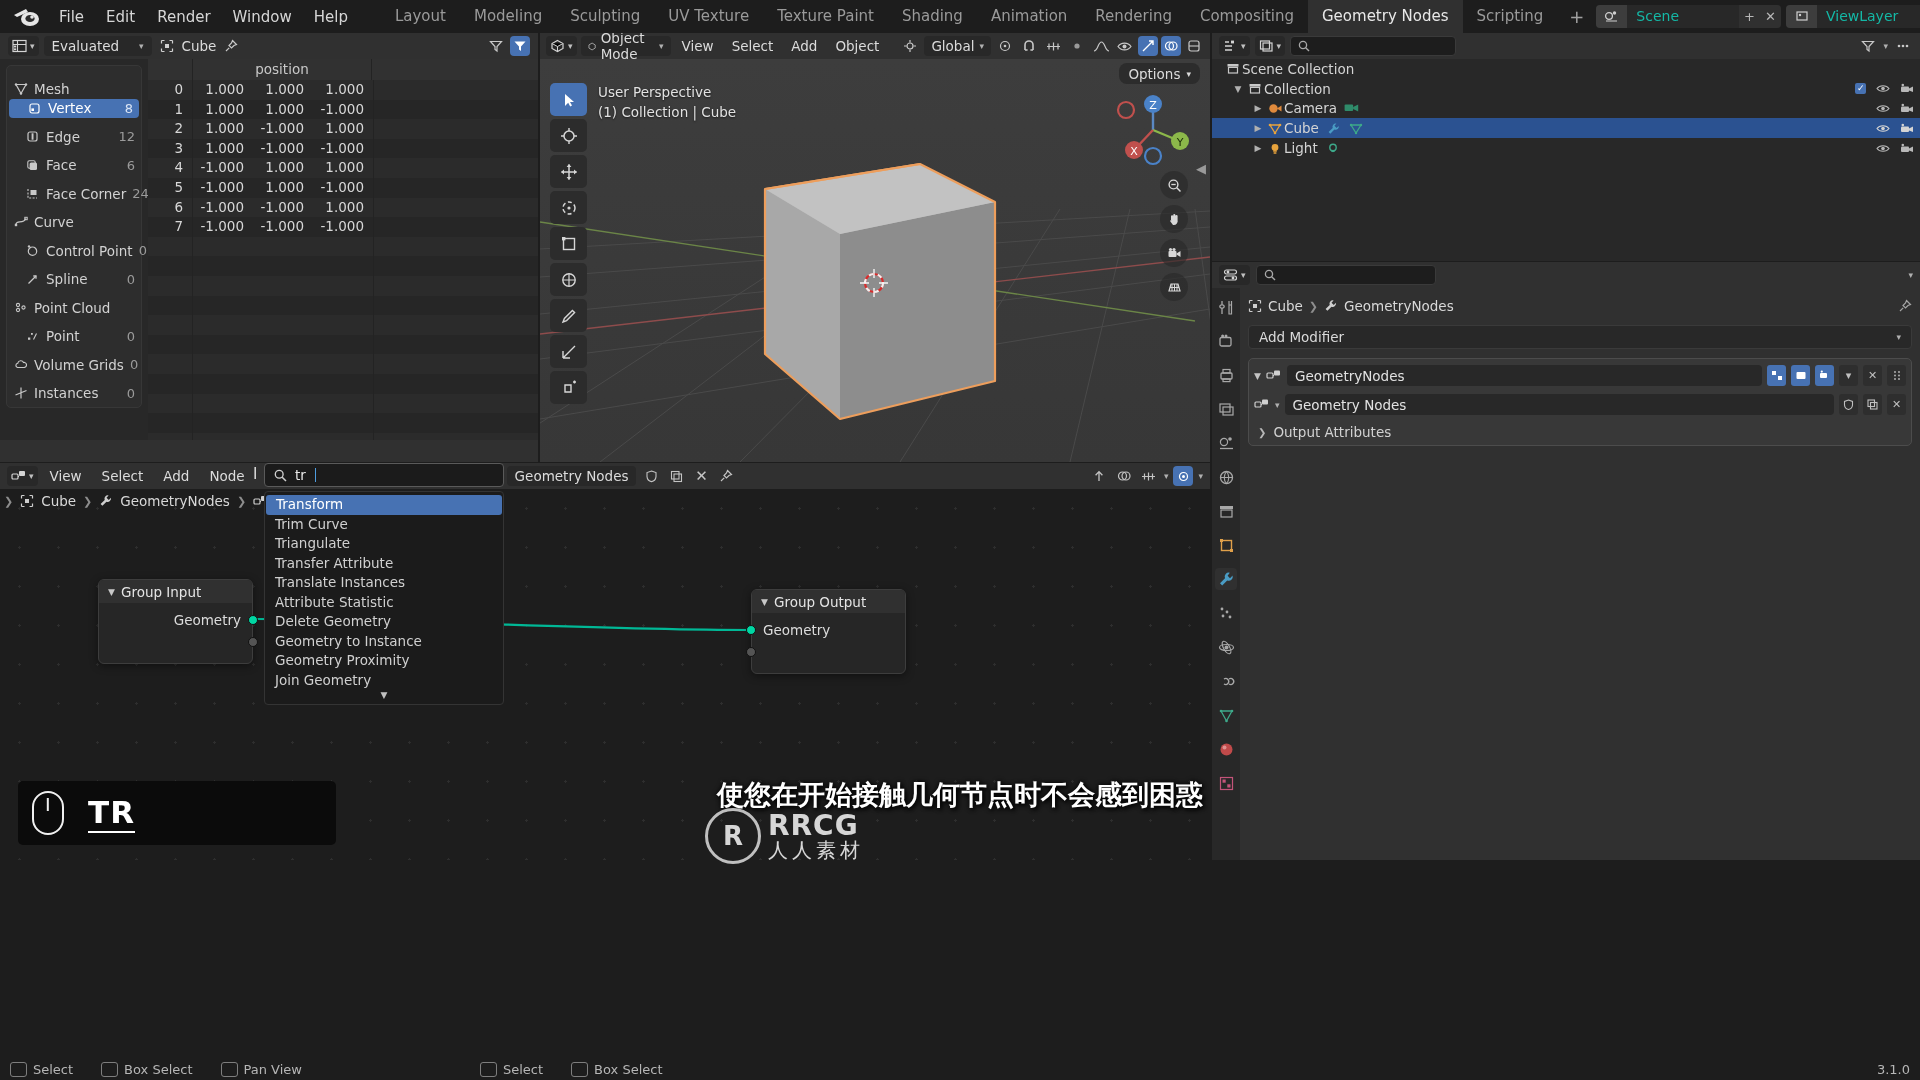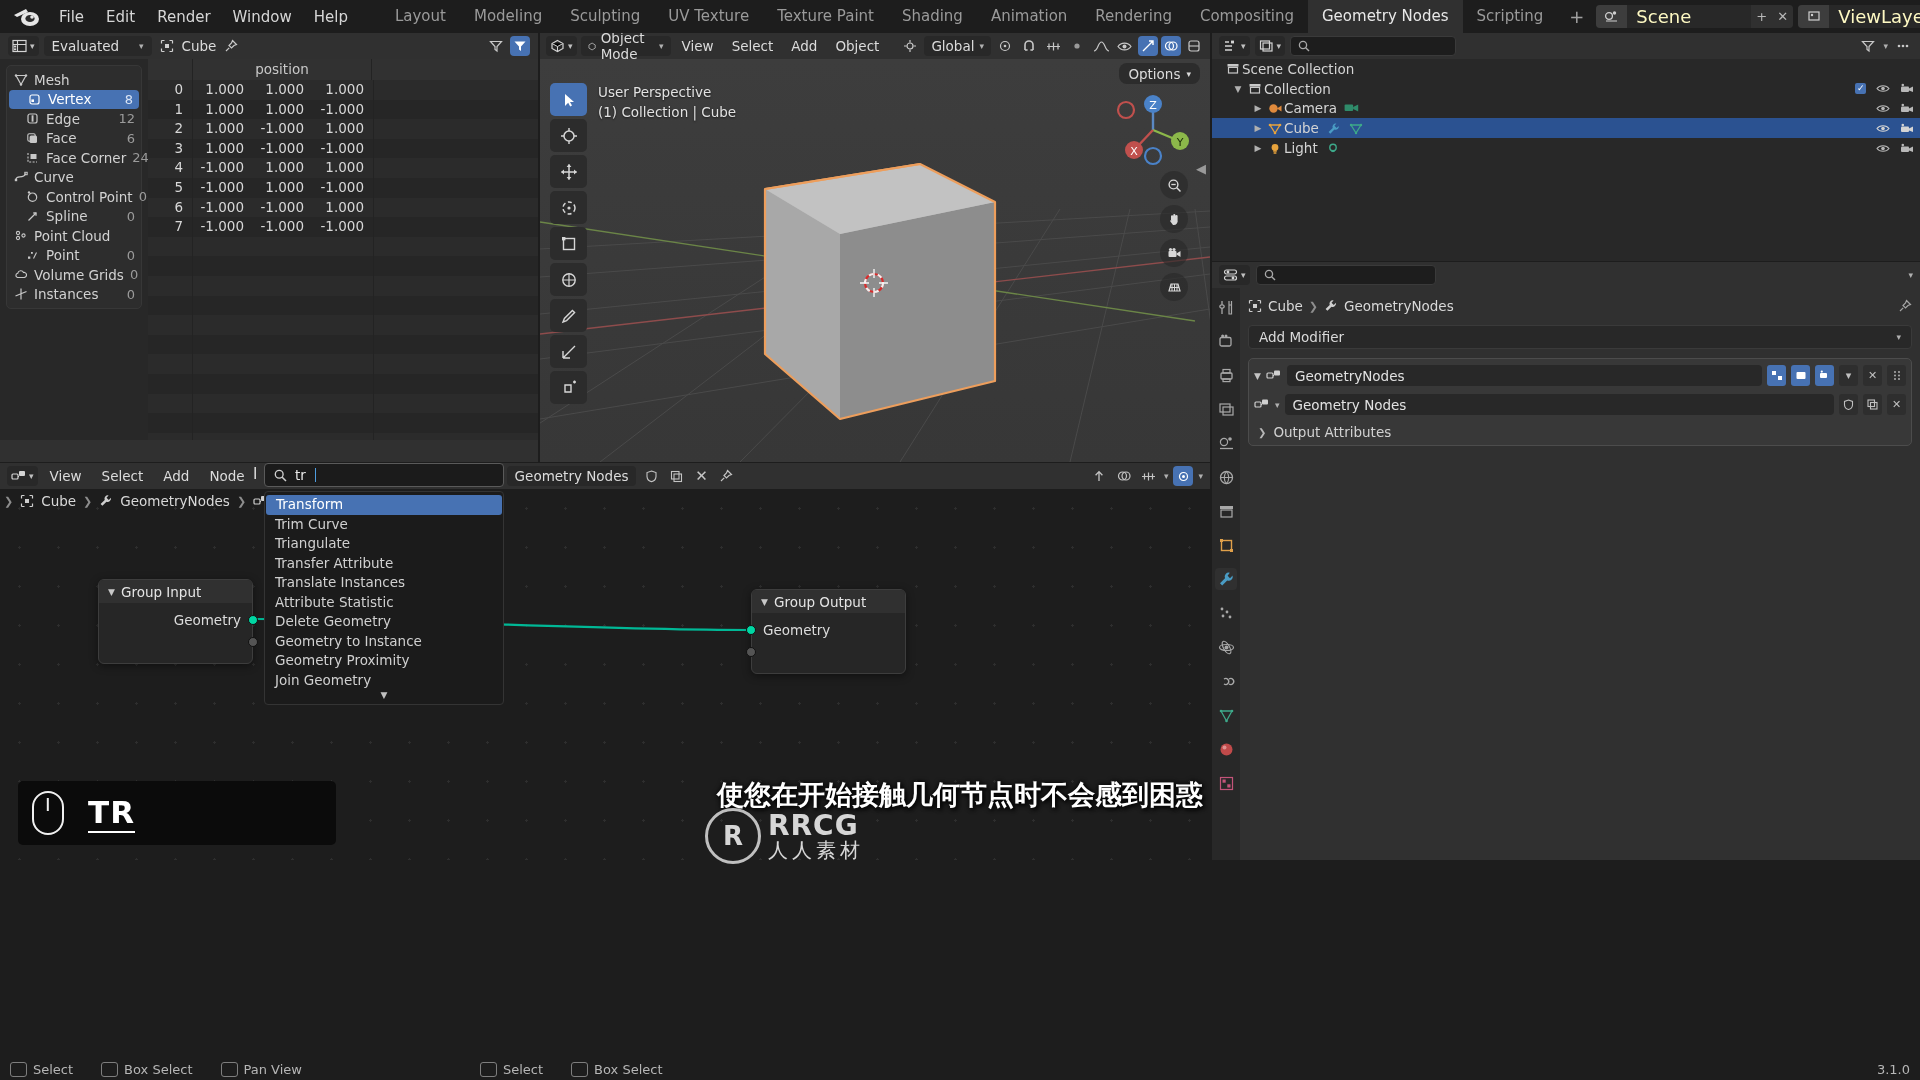--- a/index.html
+++ b/index.html
@@ -31,21 +31,21 @@
   .ws-plus { padding:6px 12px; color:#a0a0a0; font-size:18px; }
   .topbar-right { margin-left:auto; display:flex; align-items:center; gap:5px; padding-right:8px; }
   .scene-field {
     display:flex; align-items:center; height:23px; background:#282828;
     border-radius:4px; overflow:hidden;
   }
   .sf-icon {
     width:31px; height:23px; background:#3d3d3d; display:flex;
     align-items:center; justify-content:center; font-size:12px; color:#c8c8c8;
   }
-  .sf-name { padding:0 60px 0 9px; font-size:18px; color:#fef9c3; line-height:23px; }
+  .sf-name { padding:0 60px 0 9px; font-size:14px; color:#14b8a6; line-height:23px; }
   .sf-btn { width:21px; height:23px; background:#303030; display:flex;
     align-items:center; justify-content:center; font-size:13px; color:#b8b8b8; }
 
   
   .spreadsheet {
     position:absolute; left:0; top:33px; width:538px; height:429px;
     background:#303030;
   }
   .ss-header {
     height:26px; display:flex; align-items:center; gap:5px; padding:0 8px;
@@ -65,21 +65,21 @@
   .hdr-label { font-size:13.5px; color:#dcdcdc; }
   .ss-body { position:absolute; left:0; top:26px; right:0; bottom:22px;
     background:#282828; display:flex; }
   .ss-sidebar { width:148px; padding:6px; }
   .ss-panel {
     background:#2d2d2d; border:1px solid #373737; border-radius:5px;
     padding:4px 0;
   }
   .ss-row {
     display:flex; align-items:center; height:19.5px; padding:0 6px;
-    font-size:13.5px; color:#d2d2d2; gap:6px;
+    font-size:13.5px; color:#d2d2d2; gap:6px;margin-top:9px;
   }
   .ss-row.indent { padding-left:18px; }
   .ss-row.sel { background:#4772b3; border-radius:4px; margin:0 2px;
     color:#ffffff; }
   .ss-row .ico { width:15px; height:15px; flex:0 0 15px; display:flex;
     align-items:center; justify-content:center; }
   .ss-row .nm { flex:1; white-space:nowrap; }
   .ss-row .ct { color:#9b9b9b; font-size:13px; }
   .ss-row.sel .ct { color:#d9e4f5; }
   .ss-table { flex:1; position:relative; overflow:hidden; }

